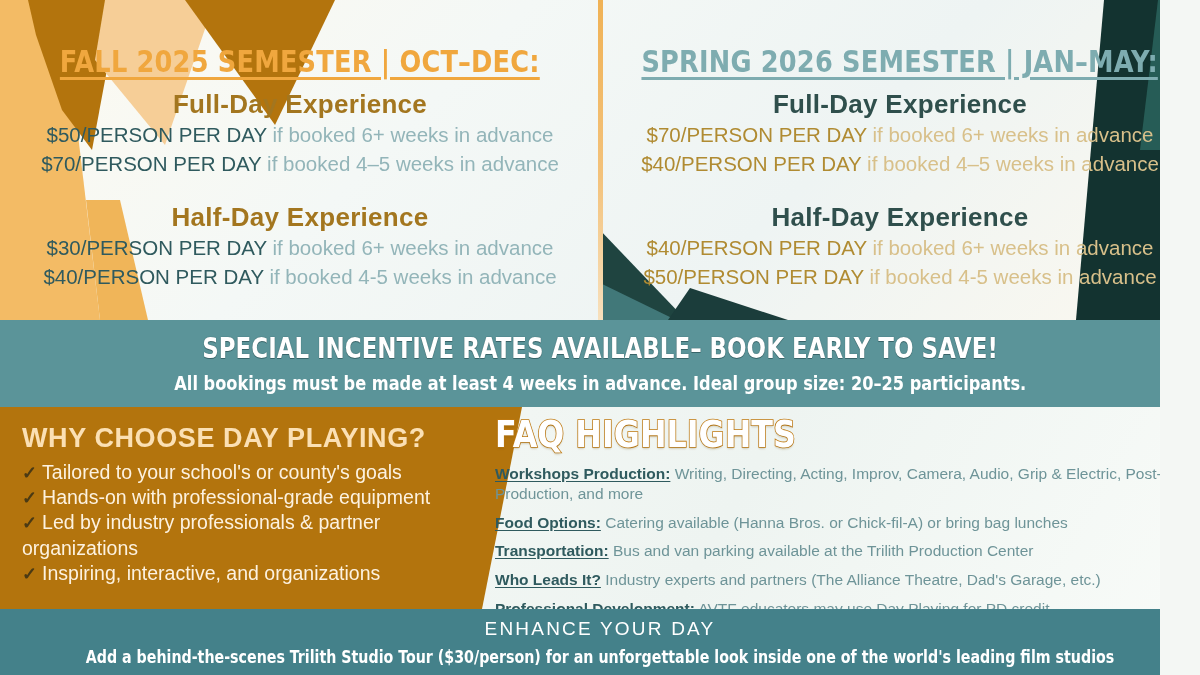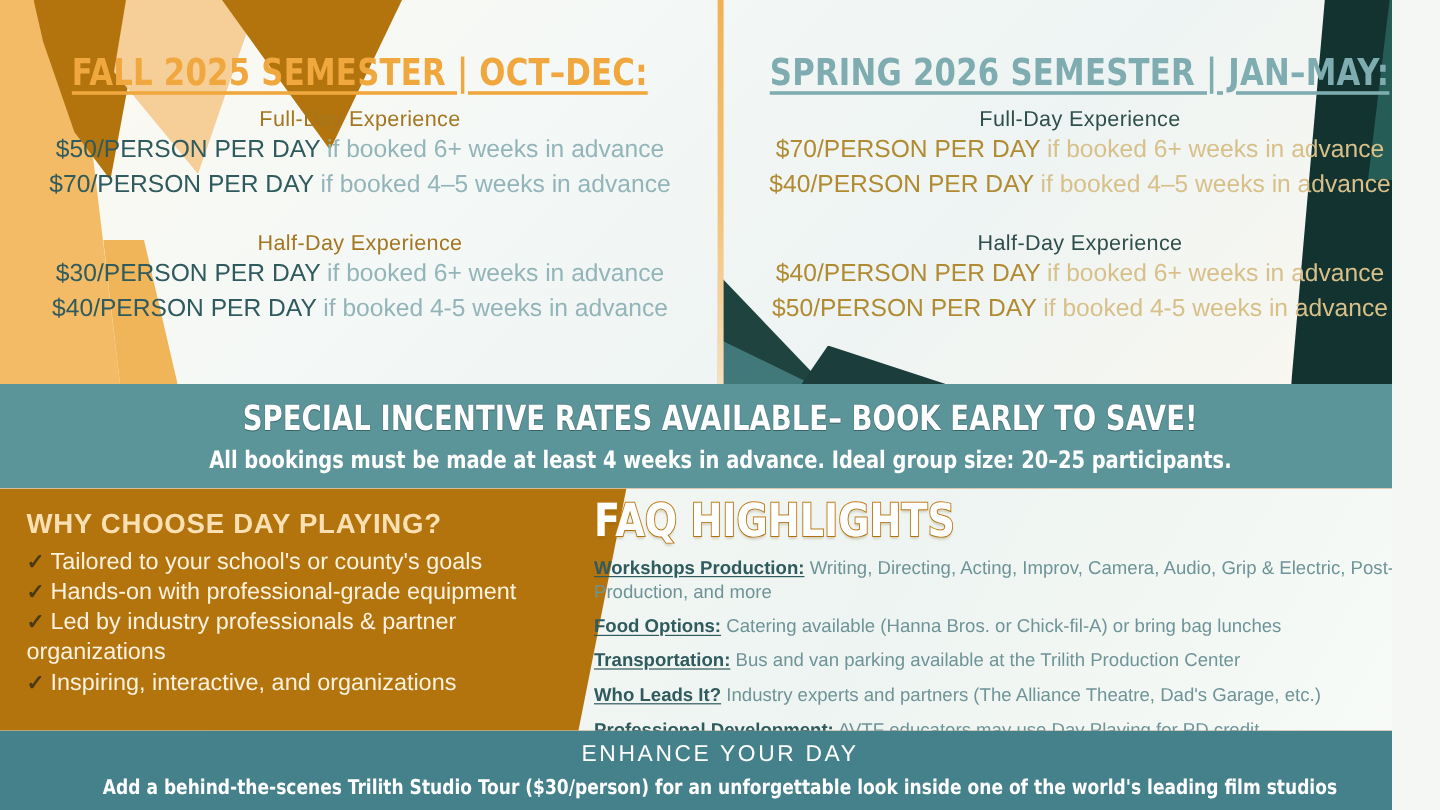--- a/index.html
+++ b/index.html
@@ -1,21 +1,21 @@
 <!DOCTYPE html>
 <html><head>
 <meta charset="utf-8">
 <style>
   html,body{margin:0;padding:0;}
   body{
     width:1200px;height:675px;overflow:hidden;
     font-family:"Liberation Sans", sans-serif;
     background:#f4f7f4;
   }
-  .slide{position:relative;width:1160px;height:675px;overflow:hidden;background:#f97316;}
+  .slide{position:relative;width:1160px;height:675px;overflow:hidden;background:#6d28d9;}
 
   
   .top{position:absolute;left:0;top:0;width:1200px;height:320px;overflow:hidden;
        background:linear-gradient(135deg,#fdfaf0 0%,#f4f8f6 35%,#eef4f3 65%,#fbf8ef 100%);}
 
   
   .gold-band{position:absolute;left:0;top:0;width:100px;height:320px;
     background:#f3bb65;
     clip-path:polygon(0 0,62px 0,100px 320px,0 320px);}
   .gold-dark1{position:absolute;left:0;top:0;width:170px;height:200px;
@@ -64,21 +64,21 @@
 
   .sem-title{
     font-family:"DejaVu Sans Condensed","Liberation Sans Narrow","Liberation Sans",sans-serif;
     font-weight:bold;font-size:31px;letter-spacing:.2px;line-height:1;
     text-decoration:underline;text-underline-offset:5px;text-decoration-thickness:3px;
     white-space:nowrap;transform:scaleX(.92);transform-origin:center;
   }
   .sem-title.fall{color:#f0a73e;}
   .sem-title.spring{color:#7eacb0;}
 
-  .exp-head{font-size:18px;font-weight:normal;letter-spacing:.3px;margin-top:12px;}
+  .exp-head{font-size:26px;font-weight:bold;letter-spacing:.3px;margin-top:12px;}
   .exp-head.fall{color:#a3761f;}
   .exp-head.spring{color:#2f4f4c;}
   .exp-head.gap{margin-top:24px;}
 
   .price-line{font-size:20.5px;line-height:1.42;white-space:nowrap;}
   .price-line .amt.fall{color:#2f5a5e;}
   .price-line .cond.fall{color:#93b5b9;}
   .price-line .amt.spring{color:#b08b32;}
   .price-line .cond.spring{color:#d8c08a;}
 
@@ -98,21 +98,21 @@
     font-weight:bold;font-size:20px;line-height:1.1;
     transform:scaleX(.9);transform-origin:center;white-space:nowrap;}
 
   
   .mid{position:absolute;left:0;top:407px;width:1200px;height:202px;overflow:hidden;
     background:linear-gradient(120deg,#f7faf7 0%,#eef4f1 60%,#f8fbf8 100%);}
   .mid-orange{position:absolute;left:0;top:0;width:540px;height:202px;
     background:#b3740d;
     clip-path:polygon(0 0,522px 0,482px 202px,0 202px);}
   .why{position:absolute;left:22px;top:16px;width:470px;color:#fbe3bd;}
-  .why h3{margin:0 0 6px 0;font-size:23px;font-weight:bold;letter-spacing:.6px;color:#fbe0b4;}
+  .why h3{margin:0 0 6px 0;font-size:27px;font-weight:bold;letter-spacing:.6px;color:#fbe0b4;}
   .why ul{margin:0;padding:0;list-style:none;}
   .why li{font-size:19.5px;line-height:1.29;color:#fdf2e0;font-weight:300;}
   .why li .chk{display:inline-block;color:#4a3a14;font-size:18px;margin-right:5px;font-weight:bold;}
 
   .faq{position:absolute;left:495px;top:8px;width:700px;}
   .faq h3{
     margin:0;
     font-family:"DejaVu Sans Condensed","Liberation Sans Narrow","Liberation Sans",sans-serif;
     font-weight:bold;font-size:38px;line-height:1;letter-spacing:0;
     transform:scaleX(.93);transform-origin:left center;

